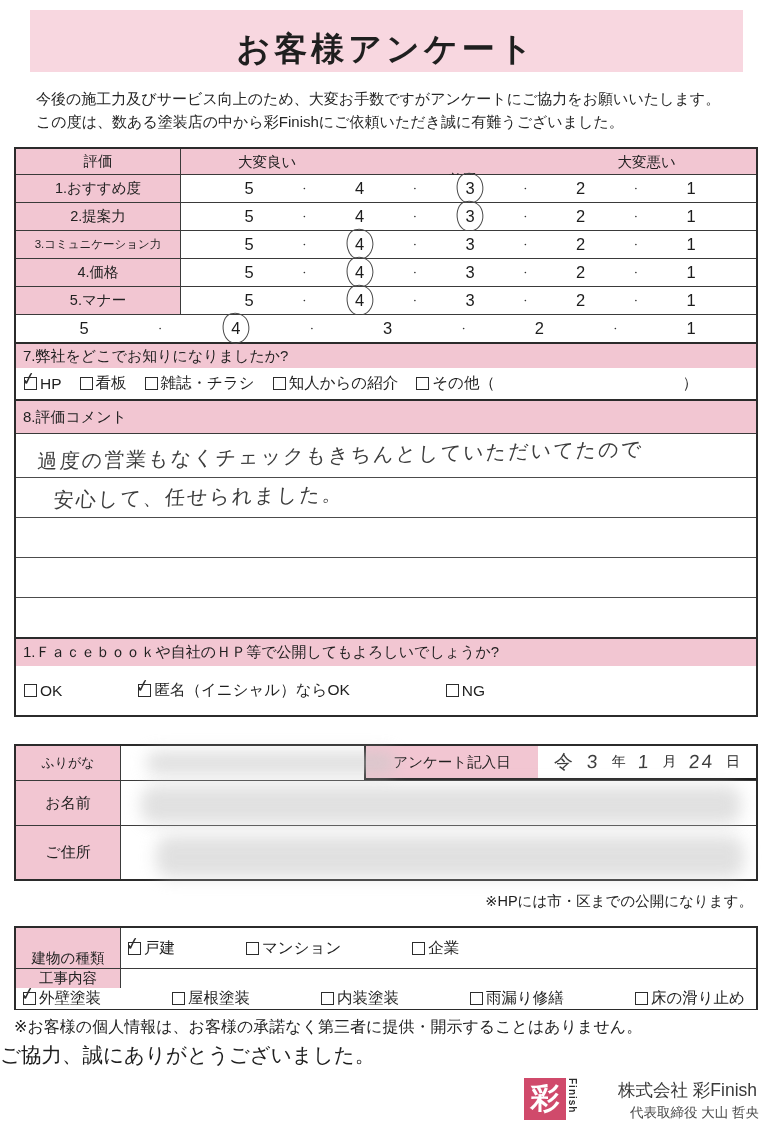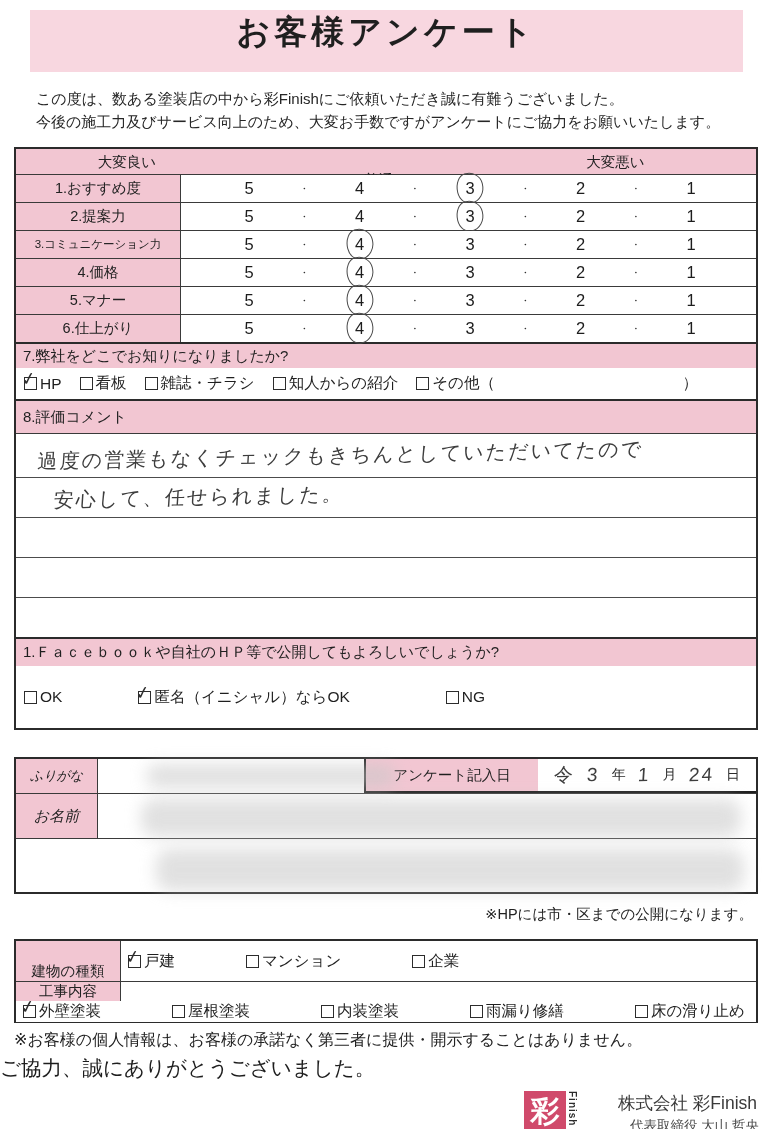--- a/index.html
+++ b/index.html
@@ -8,21 +8,21 @@
     width:773px; height:1129px; position:relative; overflow:hidden;
     font-family:"Liberation Sans","DejaVu Sans",sans-serif;
     color:var(--ink,#2e2e2e);
   }
   .page { position:relative; width:773px; height:1129px; }
 
   
   .banner {
     margin:10px 30px 0 30px; height:62px;
     background:var(--banner_pink,#f8d7e0);
-    display:flex; align-items:flex-start; justify-content:center;
+    display:flex; align-items:flex-end; justify-content:center;
   }
   .banner h1 { font-size:33px; font-weight:600; letter-spacing:4px; color:#1f1f1f; }
 
   
   .intro { margin:16px 0 0 36px; font-size:15px; line-height:1.5; color:#262626; }
 
   
   .bigbox { margin:14px 0 0 14px; width:744px; border:2px solid #2b2b2b; background:#fff; }
 
   .trow { display:flex; }
@@ -61,21 +61,21 @@
   .sechead {
     border-top:2px solid #2b2b2b; background:var(--cell_pink,#f2c6d2);
     display:flex; align-items:center; padding-left:7px; font-size:15px; color:#1f1f1f;
   }
   .q7h { height:26px; }
   .q8h { height:34px; }
   .q9h { height:29px; }
 
   .optrow { background:#fff; display:flex; align-items:center; position:relative; }
   .q7opts { height:31px; padding-left:8px; }
-  .q9opts { height:62px; padding-left:8px; }
+  .q9opts { height:49px; padding-left:8px; }
 
   .opt { display:inline-flex; align-items:center; white-space:nowrap; }
   .cbox {
     width:13px; height:13px; border:1.7px solid #2c2c2c; display:inline-block;
     position:relative; margin-right:3px; flex:none; background:#fff;
   }
   .tick {
     display:none; position:absolute; left:-4px; top:-10px; font-size:18px;
     color:#2f2f2f; font-weight:600; transform:rotate(-10deg);
   }
@@ -96,23 +96,23 @@
   }
   .cline .hand { font-size:20px; padding-left:22px; white-space:nowrap; }
   .cline.second .hand { padding-left:38px; }
 
   
   .namebox { position:relative; margin:27px 0 0 14px; width:744px; border:2px solid #2b2b2b; background:#fff; }
   .nrow { display:flex; }
   .nrow + .nrow { border-top:1.5px solid #3a3a3a; }
   .n1 { height:34px; } .n2 { height:45px; } .n3 { height:54px; }
   .nlabel {
-    width:82px; flex:none; background:var(--cell_pink,#f2c6d2);
+    width:105px; flex:none; background:var(--cell_pink,#f2c6d2);
     border-right:1.5px solid #3a3a3a;
-    display:flex; align-items:center; justify-content:center; font-size:15px; color:#222;font-style:italic;
+    display:flex; align-items:center; justify-content:center; font-size:15px; color:#222;
   }
   .n1 .nlabel { font-size:13px; }
   .ncontent { flex:1; background:#fff; }
 
   .datebox {
     position:absolute; top:0; left:348px; right:0; height:34px; display:flex;
     border-left:2px solid #1f1f1f; border-bottom:2px solid #1f1f1f; background:#fff;
   }
   .dlabel {
     width:172px; flex:none; background:var(--cell_pink,#f2c6d2);
@@ -162,27 +162,30 @@
 </head>
 <body>
 
 <div class="page">
 
   <div class="banner">
     <h1>お客様アンケート</h1>
   </div>
 
   <div class="intro">
+    <p>今後の施工力及びサービス向上のため、大変お手数ですがアンケートにご協力をお願いいたします。</p>
     <p>この度は、数ある塗装店の中から彩Finishにご依頼いただき誠に有難うございました。</p>
-    <p>今後の施工力及びサービス向上のため、大変お手数ですがアンケートにご協力をお願いいたします。</p>
   </div>
 
   <div class="bigbox">
 
     <div class="trow r-head">
+      <div class="tlabel">
+        <span>評価</span>
+      </div>
       <div class="tscale headlbls">
         <span class="hl best">大変良い</span>
         <span class="hl mid">普通</span>
         <span class="hl worst">大変悪い</span>
       </div>
     </div>
 
     <div class="trow rrow">
       <div class="tlabel">
           <span>1.おすすめ度</span>
@@ -257,23 +260,20 @@
           <span class="num circled">4</span>
           <span class="dot">・</span>
           <span class="num">3</span>
           <span class="dot">・</span>
           <span class="num">2</span>
           <span class="dot">・</span>
           <span class="num">1</span>
       </div>
     </div>
     <div class="trow rrow">
-      <div class="tlabel">
-          <span>6.仕上がり</span>
-        </div>
       <div class="tscale rating-vals">
         <span class="num">5</span>
           <span class="dot">・</span>
           <span class="num circled">4</span>
           <span class="dot">・</span>
           <span class="num">3</span>
           <span class="dot">・</span>
           <span class="num">2</span>
           <span class="dot">・</span>
           <span class="num">1</span>
@@ -350,20 +350,23 @@
         </div>
       <div class="ncontent"></div>
     </div>
     <div class="nrow n2">
       <div class="nlabel">
           <span>お名前</span>
         </div>
       <div class="ncontent"></div>
     </div>
     <div class="nrow n3">
+      <div class="nlabel">
+          <span>ご住所</span>
+        </div>
       <div class="ncontent"></div>
     </div>
     <div class="datebox">
       <div class="dlabel">
           <span>アンケート記入日</span>
         </div>
       <div class="dval">
         <span class="hand">令</span>
         <span class="hand">3</span>
         <span class="unit">年</span>

